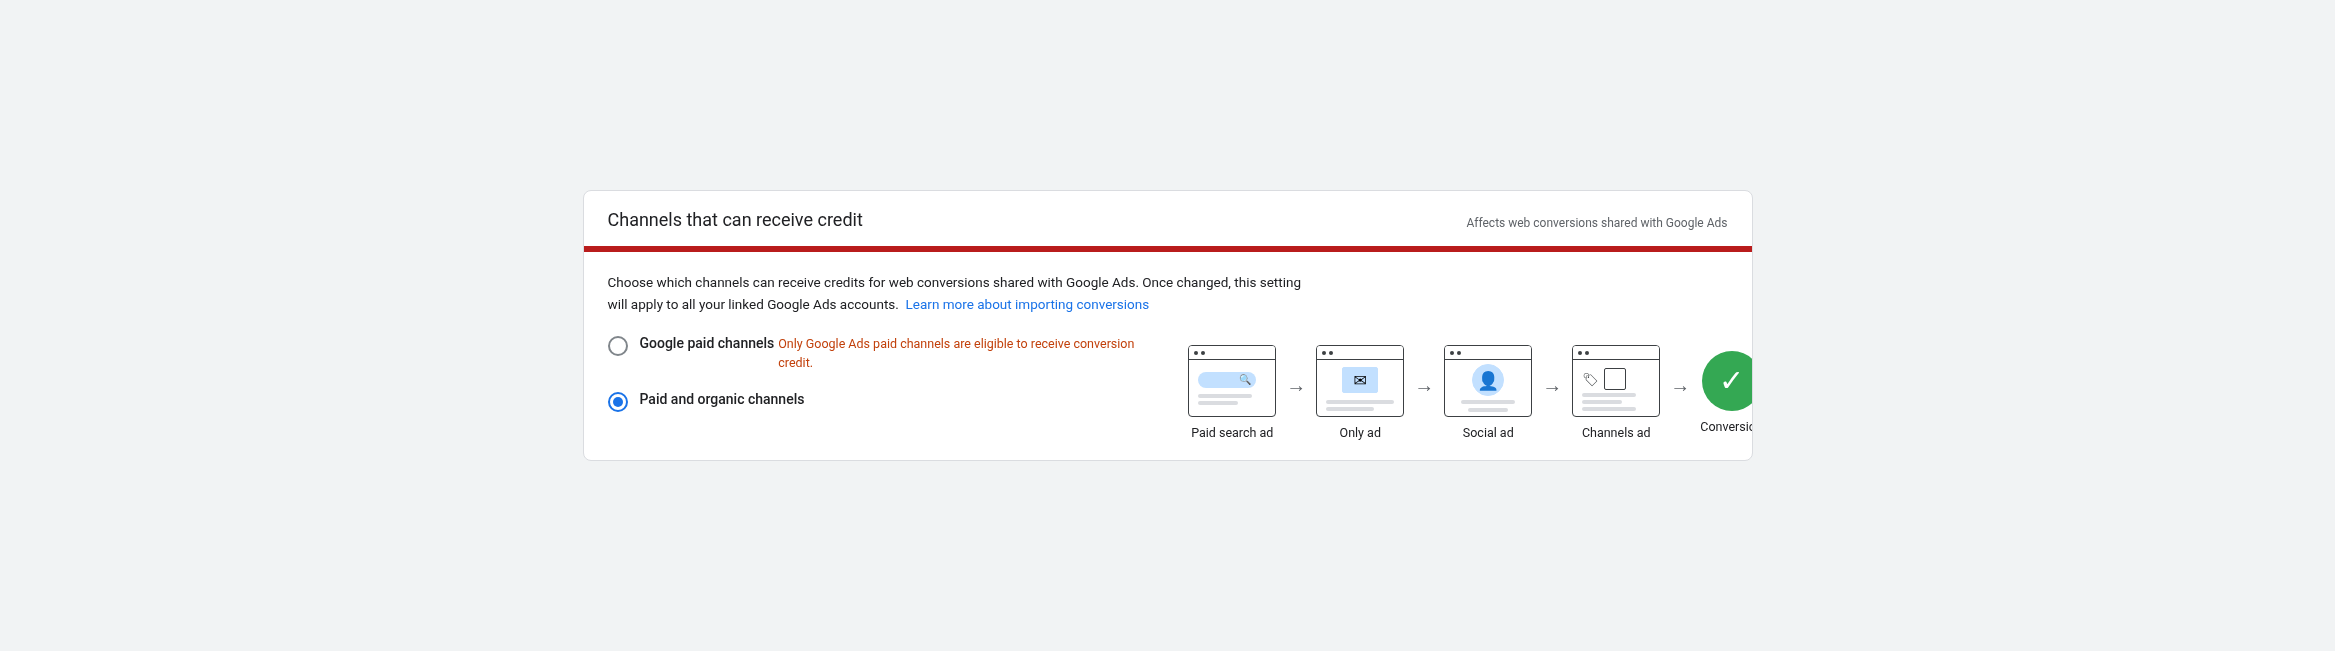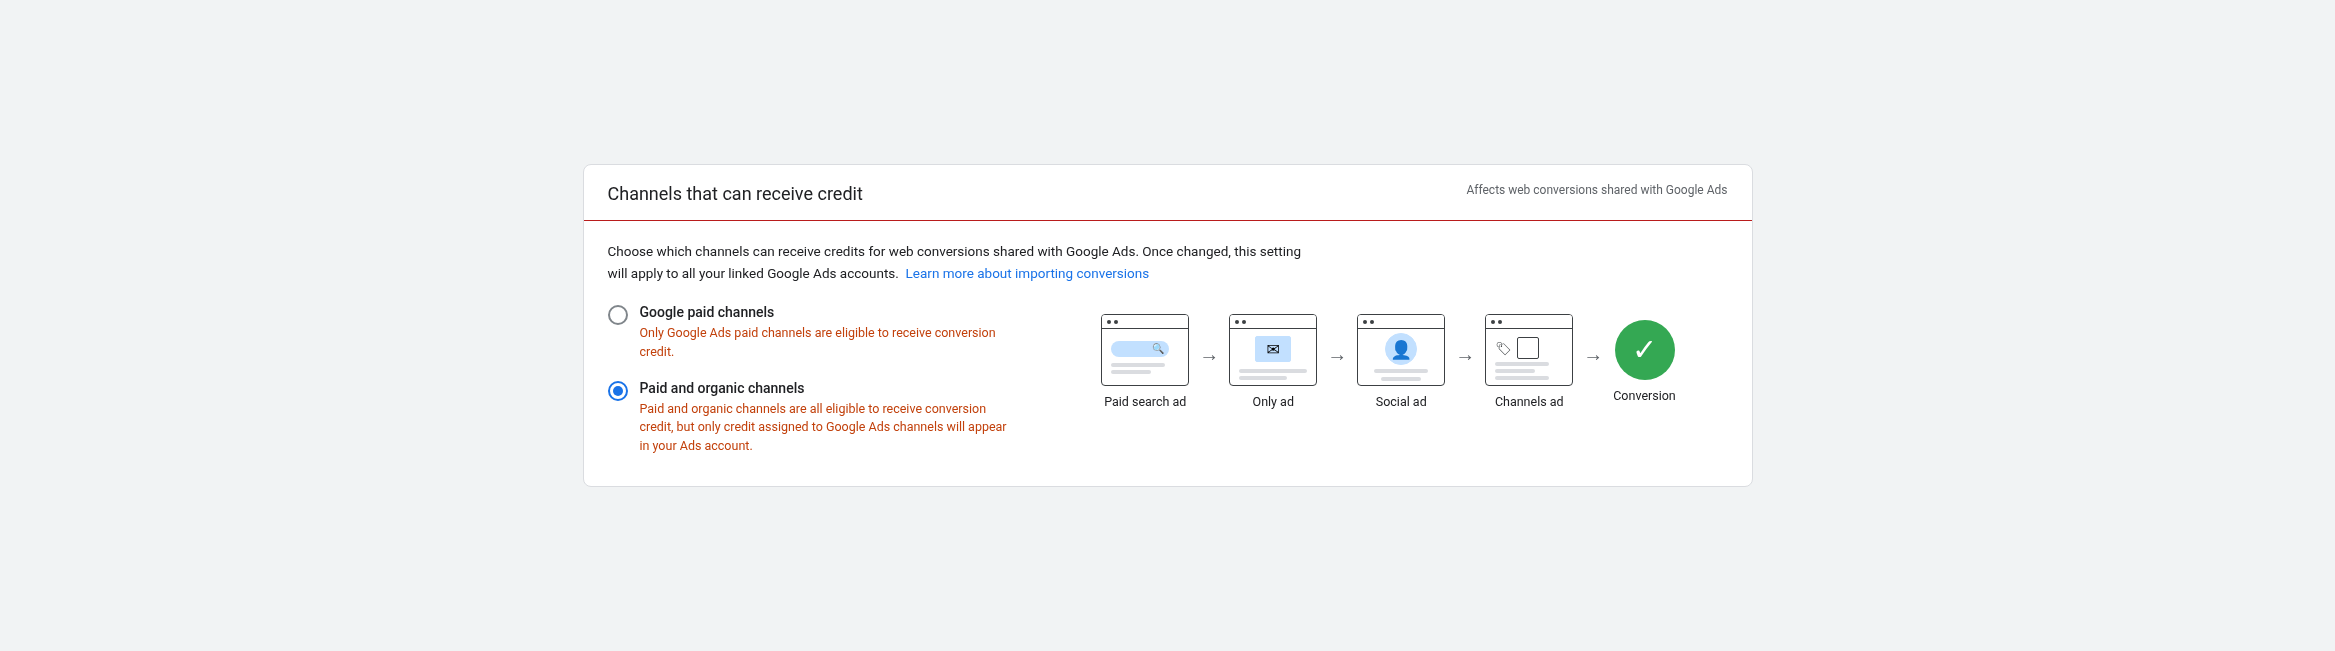--- a/index.html
+++ b/index.html
@@ -16,36 +16,36 @@
       background: #fff;
       border: 1px solid #dadce0;
       border-radius: 8px;
       width: 1170px;
       padding: 0;
       overflow: hidden;
     }
     .card-header {
       display: flex;
       justify-content: space-between;
-      align-items: flex-start;
+      align-items: flex-end;
       padding: 18px 24px 16px 24px;
-      border-bottom: 1px solid #b91c1c;
+      border-bottom: 6px solid #b91c1c;
     }
     .card-title {
       font-size: 18px;
       font-weight: 400;
       color: #202124;
     }
     .card-header-note {
       font-size: 12px;
       color: #5f6368;
       margin-left: 38px;
     }
     .card-body {
-      padding: 20px 24px 30px 24px;
+      padding: 20px 24px 20px 24px;
     }
     .description {
       font-size: 13.5px;
       color: #202124;
       line-height: 1.6;
       margin-bottom: 20px;
       max-width: 700px;
     }
     .description a {
       color: #1a73e8;
@@ -89,21 +89,21 @@
     }
     .radio-circle.selected::after {
       content: '';
       width: 10px;
       height: 10px;
       border-radius: 50%;
       background: #1a73e8;
     }
     .radio-label {
       display: flex;
-      flex-direction: column;
+      flex-direction: row;
       gap: 4px;
     }
     .radio-title {
       font-size: 14px;
       font-weight: 500;
       color: #202124;
     }
     .radio-desc {
       font-size: 12.5px;
       color: #c2410c;
@@ -324,21 +324,20 @@
             <div class="radio-label">
               <span class="radio-title">Google paid channels</span>
               <span class="radio-desc">Only Google Ads paid channels are eligible to receive conversion credit.</span>
             </div>
           </label>
 
           <label class="radio-option">
             <div class="radio-circle selected"></div>
             <div class="radio-label">
               <span class="radio-title">Paid and organic channels</span>
-              <span class="radio-desc">Paid and organic channels are all eligible to receive conversion credit, but only credit assigned to Google Ads channels will appear in your Ads account.</span>
             </div>
           </label>
 
         </div>
       </div>
 
       <div class="diagram-area">
         <div class="diagram-flow">
 
           <div class="diagram-item">

